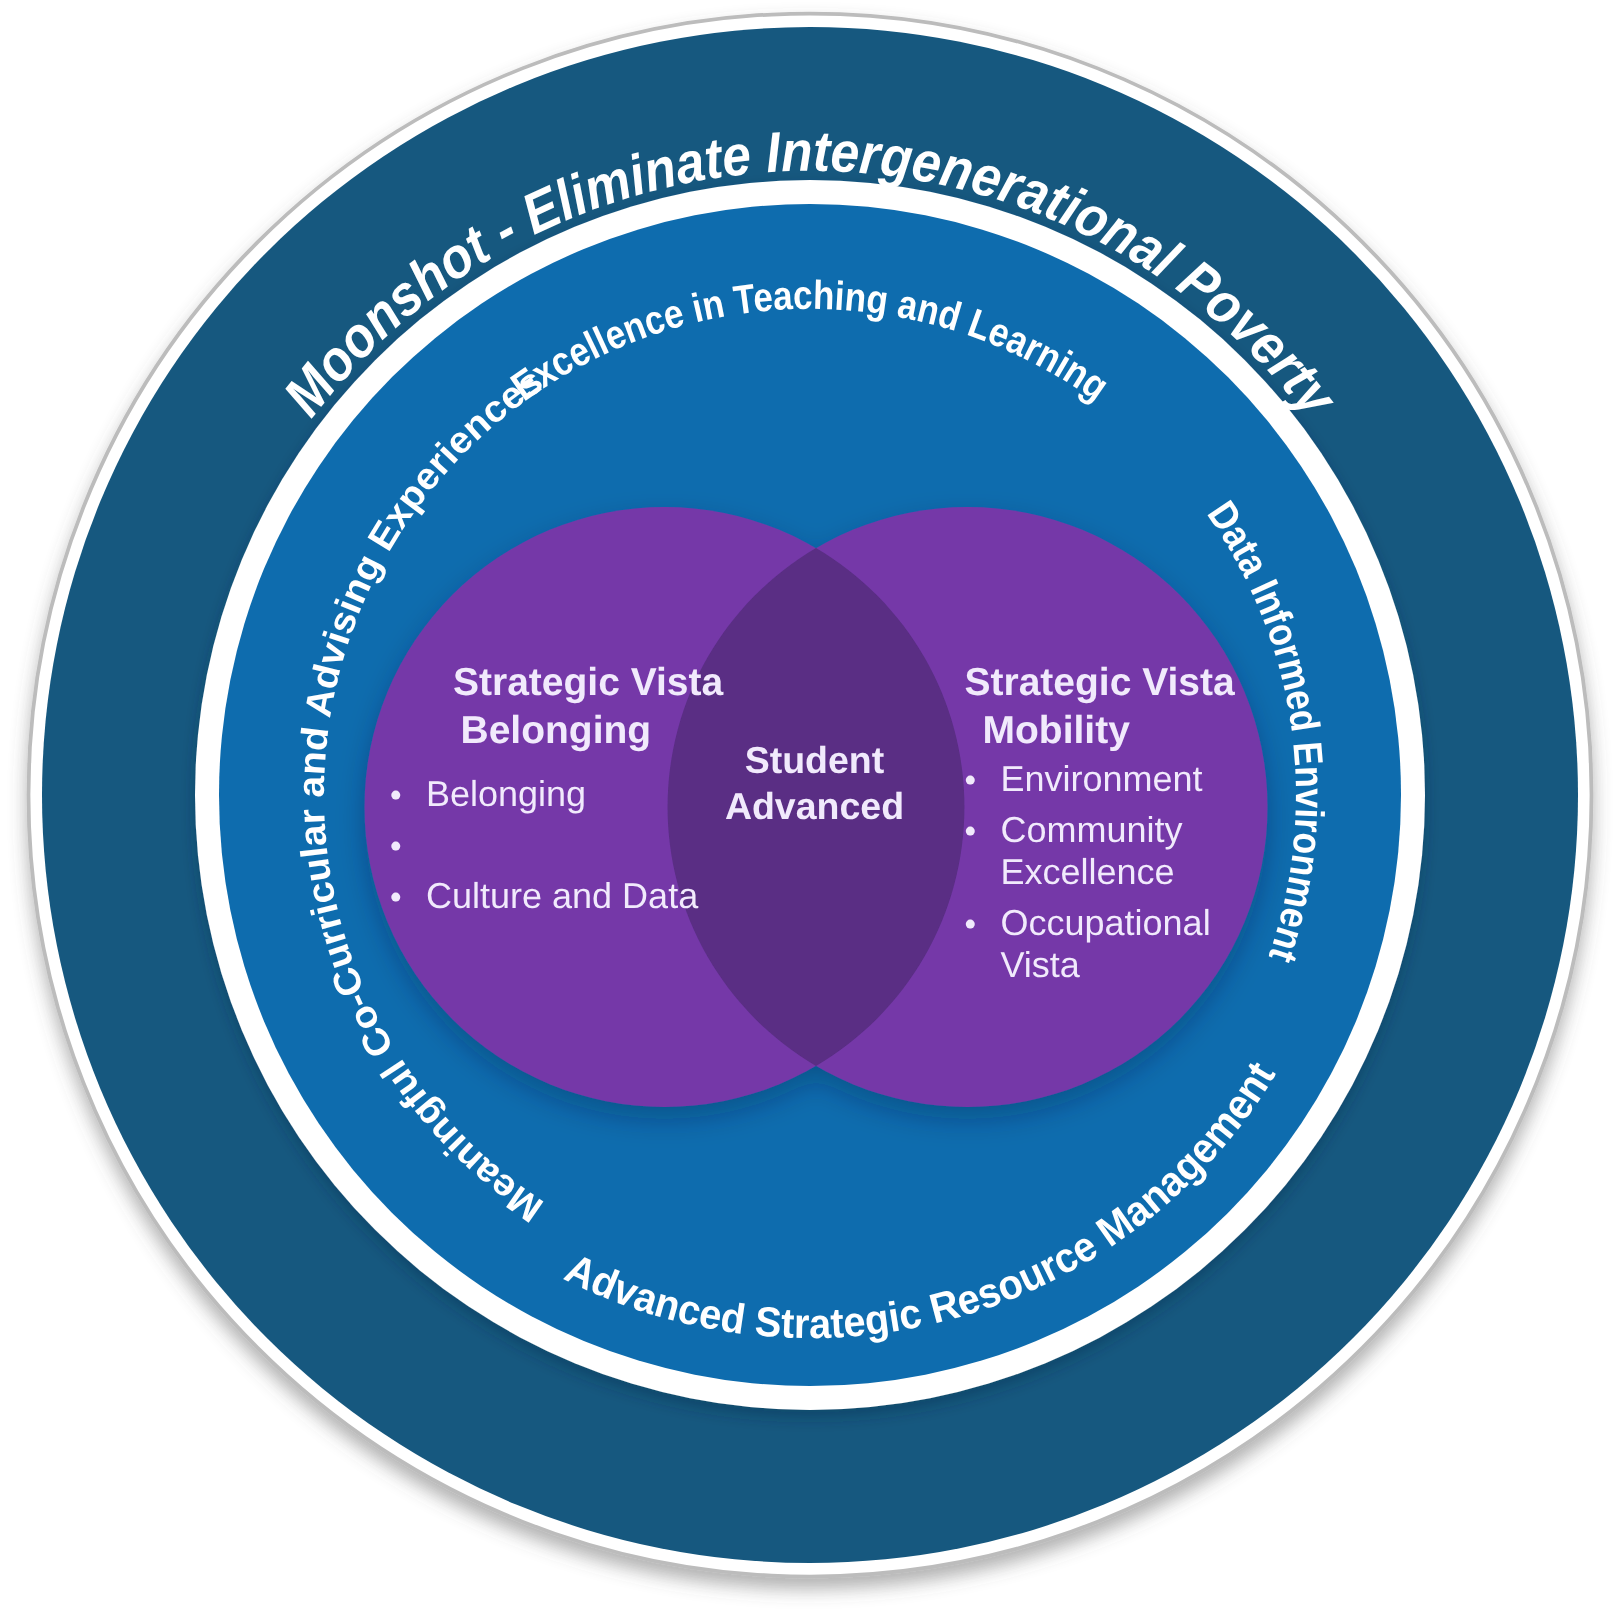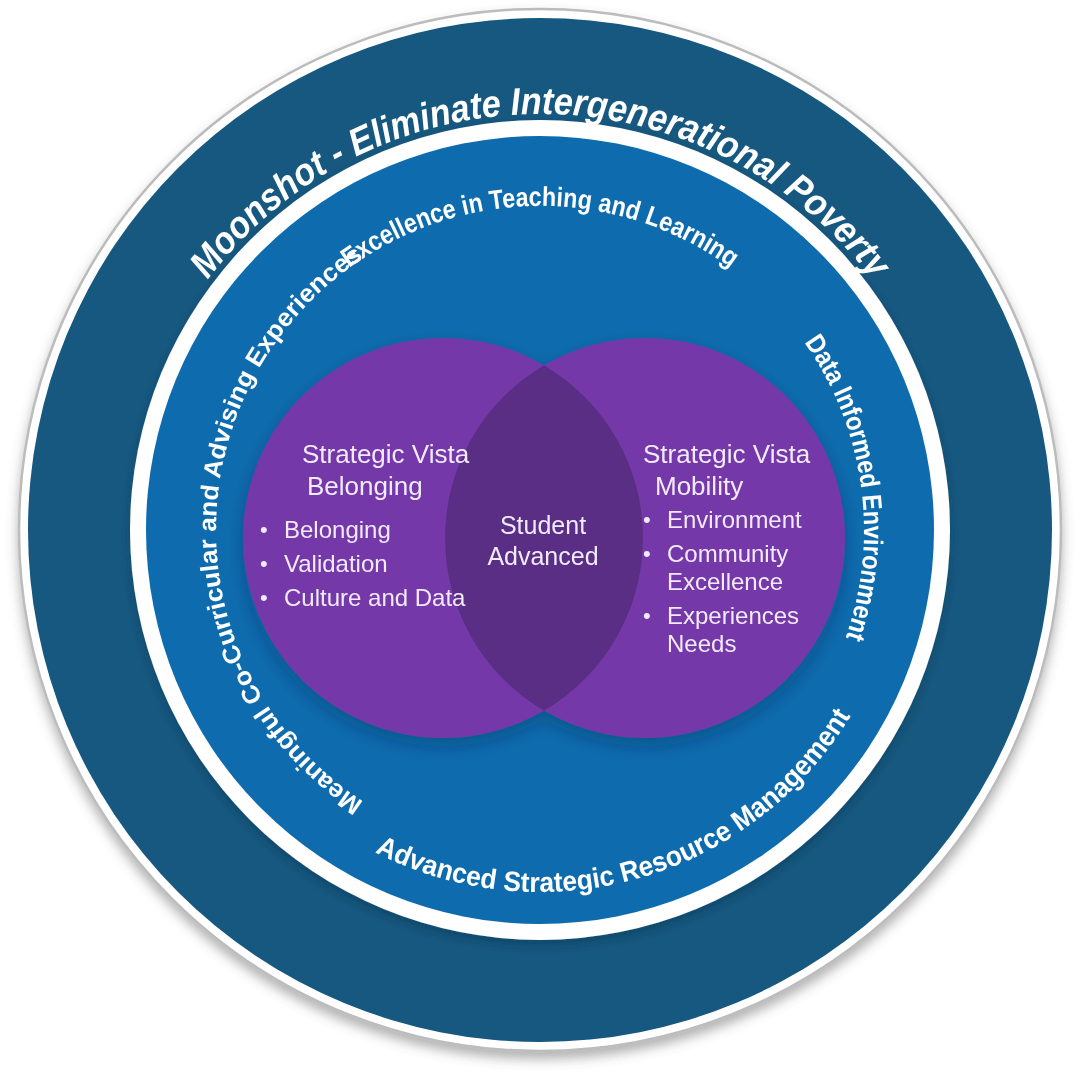--- a/index.html
+++ b/index.html
@@ -34,21 +34,21 @@
   .pillar-left  { font-size: 25px; }
   .pillar-bottom{ font-size: 28px; }
 
   .overlay {
     position: absolute;
     color: #f1eafc;
   }
   .venn-heading {
     font-size: 26px;
     line-height: 32px;
-    font-weight: 400;
+    font-weight: 700;
     white-space: nowrap;
   }
   .venn-heading .line2 { display: block; }
   .venn-heading .indent5  { margin-left: 5px; }
   .venn-heading .indent12 { margin-left: 12px; }
 
   .bullet-list { }
   .bullet-row {
     display: flex;
     align-items: flex-start;
@@ -132,46 +132,45 @@
     <span class="line2 indent5">Belonging</span>
   </div>
 
   <div class="overlay bullet-list" style="left:260px; top:516px; width:230px;">
     <div class="bullet-row">
       <span class="bullet-dot">•</span>
       <span class="bullet-label">Belonging</span>
     </div>
     <div class="bullet-row">
       <span class="bullet-dot">•</span>
-      <span class="bullet-label">Validation</span>
     </div>
     <div class="bullet-row">
       <span class="bullet-dot">•</span>
       <span class="bullet-label">Culture and Data</span>
     </div>
   </div>
 
-  <div class="overlay center-block" style="left:463px; top:510px; width:160px;">
+  <div class="overlay center-block" style="left:463px; top:492px; width:160px;font-weight:bold;">
     <div>Student</div>
     <div>Advanced</div>
   </div>
 
   <div class="overlay venn-heading" style="left:643px; top:438px; width:200px;">
     <span>Strategic Vista</span>
     <span class="line2 indent12">Mobility</span>
   </div>
 
   <div class="overlay bullet-list" style="left:643px; top:506px; width:190px;">
     <div class="bullet-row">
       <span class="bullet-dot">•</span>
       <span class="bullet-label">Environment</span>
     </div>
     <div class="bullet-row">
       <span class="bullet-dot">•</span>
       <span class="bullet-label">Community Excellence</span>
     </div>
     <div class="bullet-row">
       <span class="bullet-dot">•</span>
-      <span class="bullet-label">Experiences Needs</span>
+      <span class="bullet-label">Occupational Vista</span>
     </div>
   </div>
 
 </div>
 
 </body></html>

